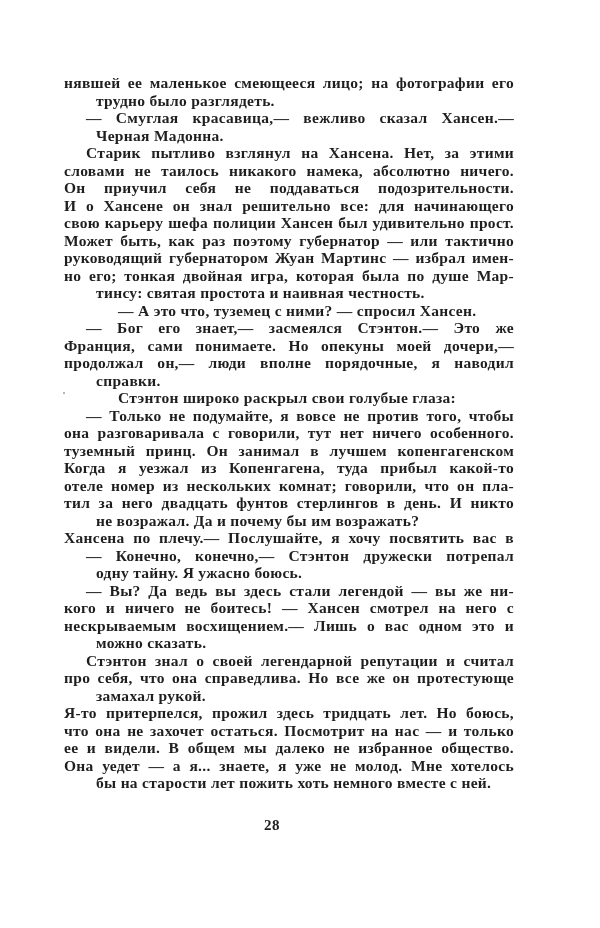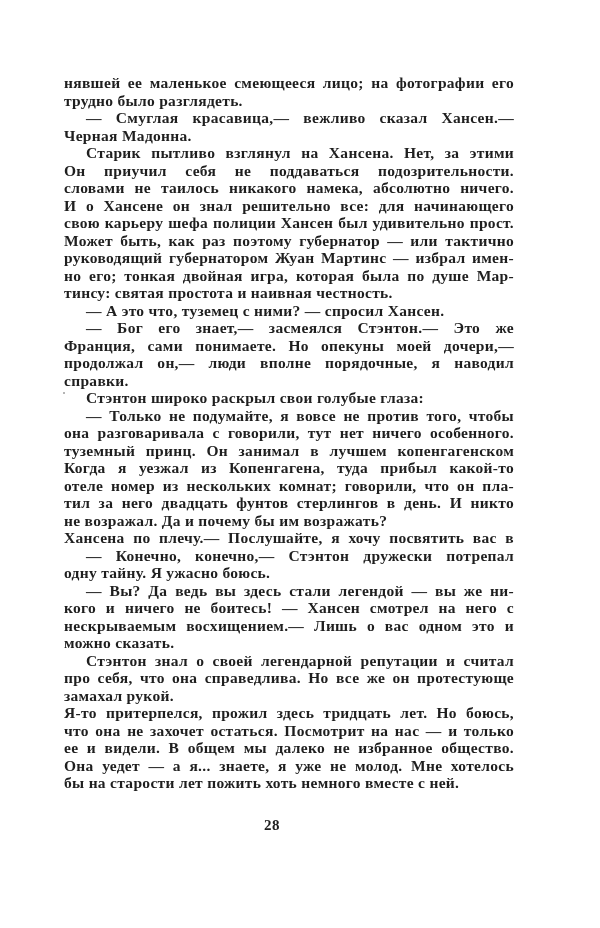--- a/index.html
+++ b/index.html
@@ -35,20 +35,21 @@
     text-align: justify;
     text-align-last: justify;
     white-space: normal;
     overflow: visible;
   }
   .line.indent {
     text-indent: 22px;
   }
   .line.last {
     text-align-last: left;
+    margin-left: 32px;
   }
   .page-number {
     position: absolute;
     left: 0;
     top: 817px;
     width: 544px;
     text-align: center;
     font-size: 15px;
     font-weight: bold;
     letter-spacing: 0.5px;
@@ -73,22 +74,22 @@
       <div class="paragraph">
         <div class="line">нявшей ее маленькое смеющееся лицо; на фотографии его</div>
         <div class="line last">трудно было разглядеть.</div>
       </div>
       <div class="paragraph">
         <div class="line indent">— Смуглая красавица,— вежливо сказал Хансен.—</div>
         <div class="line last">Черная Мадонна.</div>
       </div>
       <div class="paragraph">
         <div class="line indent">Старик пытливо взглянул на Хансена. Нет, за этими</div>
+        <div class="line">словами не таилось никакого намека, абсолютно ничего.</div>
         <div class="line">Он приучил себя не поддаваться подозрительности.</div>
-        <div class="line">словами не таилось никакого намека, абсолютно ничего.</div>
         <div class="line">И о Хансене он знал решительно все: для начинающего</div>
         <div class="line">свою карьеру шефа полиции Хансен был удивительно прост.</div>
         <div class="line">Может быть, как раз поэтому губернатор — или тактично</div>
         <div class="line">руководящий губернатором Жуан Мартинс — избрал имен-</div>
         <div class="line">но его; тонкая двойная игра, которая была по душе Мар-</div>
         <div class="line last">тинсу: святая простота и наивная честность.</div>
       </div>
       <div class="paragraph">
         <div class="line indent last">— А это что, туземец с ними? — спросил Хансен.</div>
       </div>

